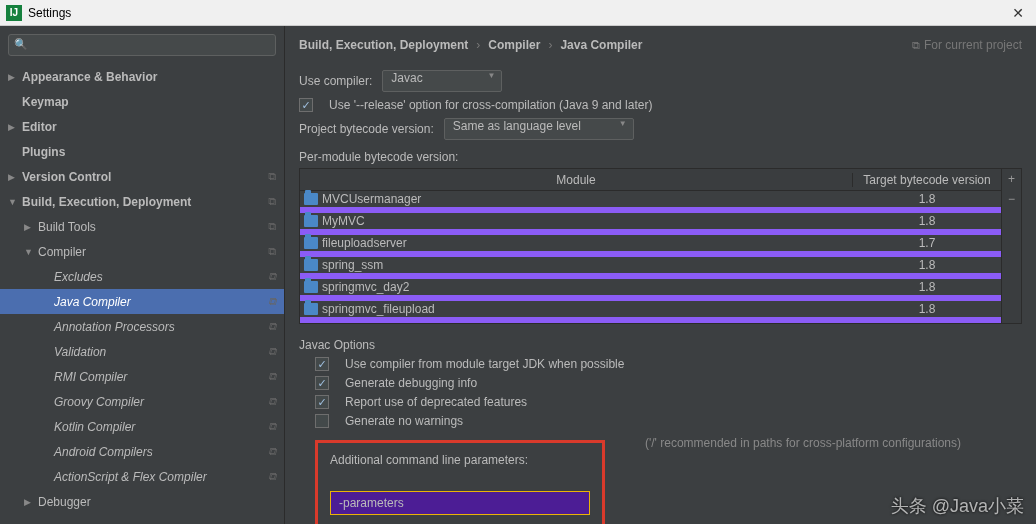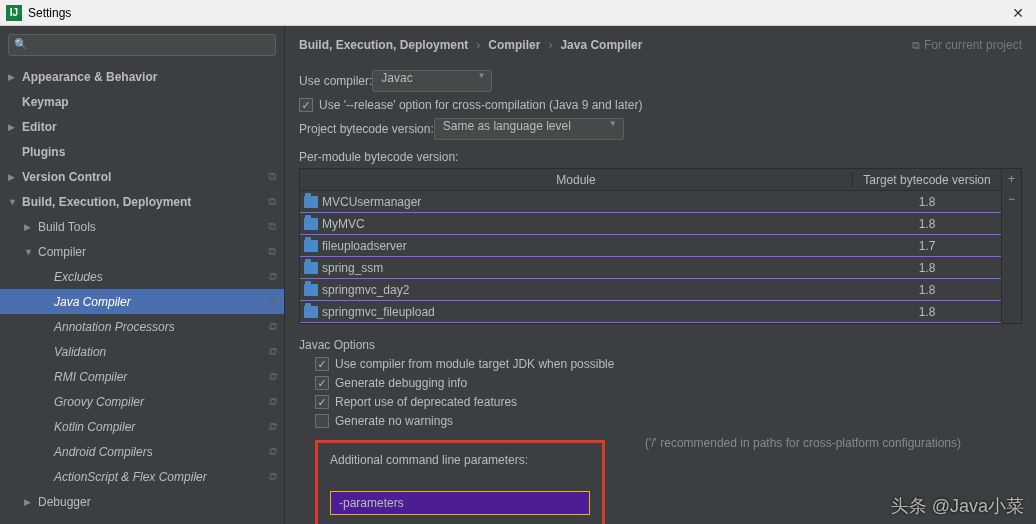--- a/index.html
+++ b/index.html
@@ -30,37 +30,37 @@
 
 .content { flex: 1; display: flex; flex-direction: column; background: #3c3f41; }
 .crumbs { display: flex; align-items: center; height: 38px; padding: 0 14px; }
 .crumb-item { font-weight: bold; color: #bbb; }
 .crumb-sep { margin: 0 8px; color: #777; }
 .crumbs-right { margin-left: auto; color: #777; display: flex; align-items: center; gap: 4px; }
 .copy-small { font-size: 11px; }
 
 .panel { padding: 0 14px 8px 14px; flex: 1; overflow: auto; }
 
-.row { display: flex; align-items: center; margin: 6px 0; }
+.row { display: flex; align-items: center; margin: 6px 0; gap: 10px; }
 .label { color: #bbb; }
 .select { background: #45494a; border: 1px solid #5e6060; height: 22px; padding: 0 24px 0 8px; position: relative; display: inline-flex; align-items: flex-start; color: #bbb; min-width: 120px; border-radius: 2px; }
 .select-arrow { position: absolute; right: 6px; color: #888; font-size: 8px; }
 .select.lang { min-width: 190px; }
 
 .check { width: 14px; height: 14px; border: 1px solid #6e6e6e; background: #43494a; display: inline-flex; align-items: center; justify-content: center; margin-right: 6px; }
 .check.checked::after { content: "✓"; color: #a0c0e0; font-size: 11px; line-height: 1; }
 
 .section-label { margin: 10px 0 4px 0; }
 
 .table-wrap { display: flex; border: 1px solid #2b2b2b; }
 .table { flex: 1; }
 .thead { display: flex; background: #3a3d3f; border-bottom: 1px solid #2b2b2b; height: 22px; align-items: center; }
 .th-mod { flex: 1; text-align: center; border-right: 1px solid #2b2b2b; }
 .th-ver { width: 148px; text-align: center; }
-.trow { display: flex; height: 22px; align-items: center; border-bottom: 1px solid #8b5cf6; justify-content: center; }
+.trow { display: flex; height: 22px; align-items: center; border-bottom: 6px solid #8b5cf6; justify-content: center; }
 .td-mod { flex: 1; display: flex; align-items: center; padding-left: 4px; gap: 4px; }
 .td-ver { width: 148px; text-align: center; }
 .mod-icon { width: 14px; height: 12px; background: #4a88c7; border-radius: 1px; position: relative; }
 .mod-icon::before { content: ""; position: absolute; top: -3px; left: 1px; width: 6px; height: 3px; background: #4a88c7; border-radius: 1px 1px 0 0; }
 .plus-col { width: 20px; background: #3a3d3f; border-left: 1px solid #2b2b2b; display: flex; flex-direction: column; align-items: center; }
 .plus-btn, .minus-btn { height: 20px; display: flex; align-items: center; justify-content: center; width: 100%; cursor: pointer; color: #999; }
 
 .javac-section { margin-top: 14px; }
 .javac-opts { padding-left: 16px; }
 .javac-opts .row { margin: 5px 0; }

